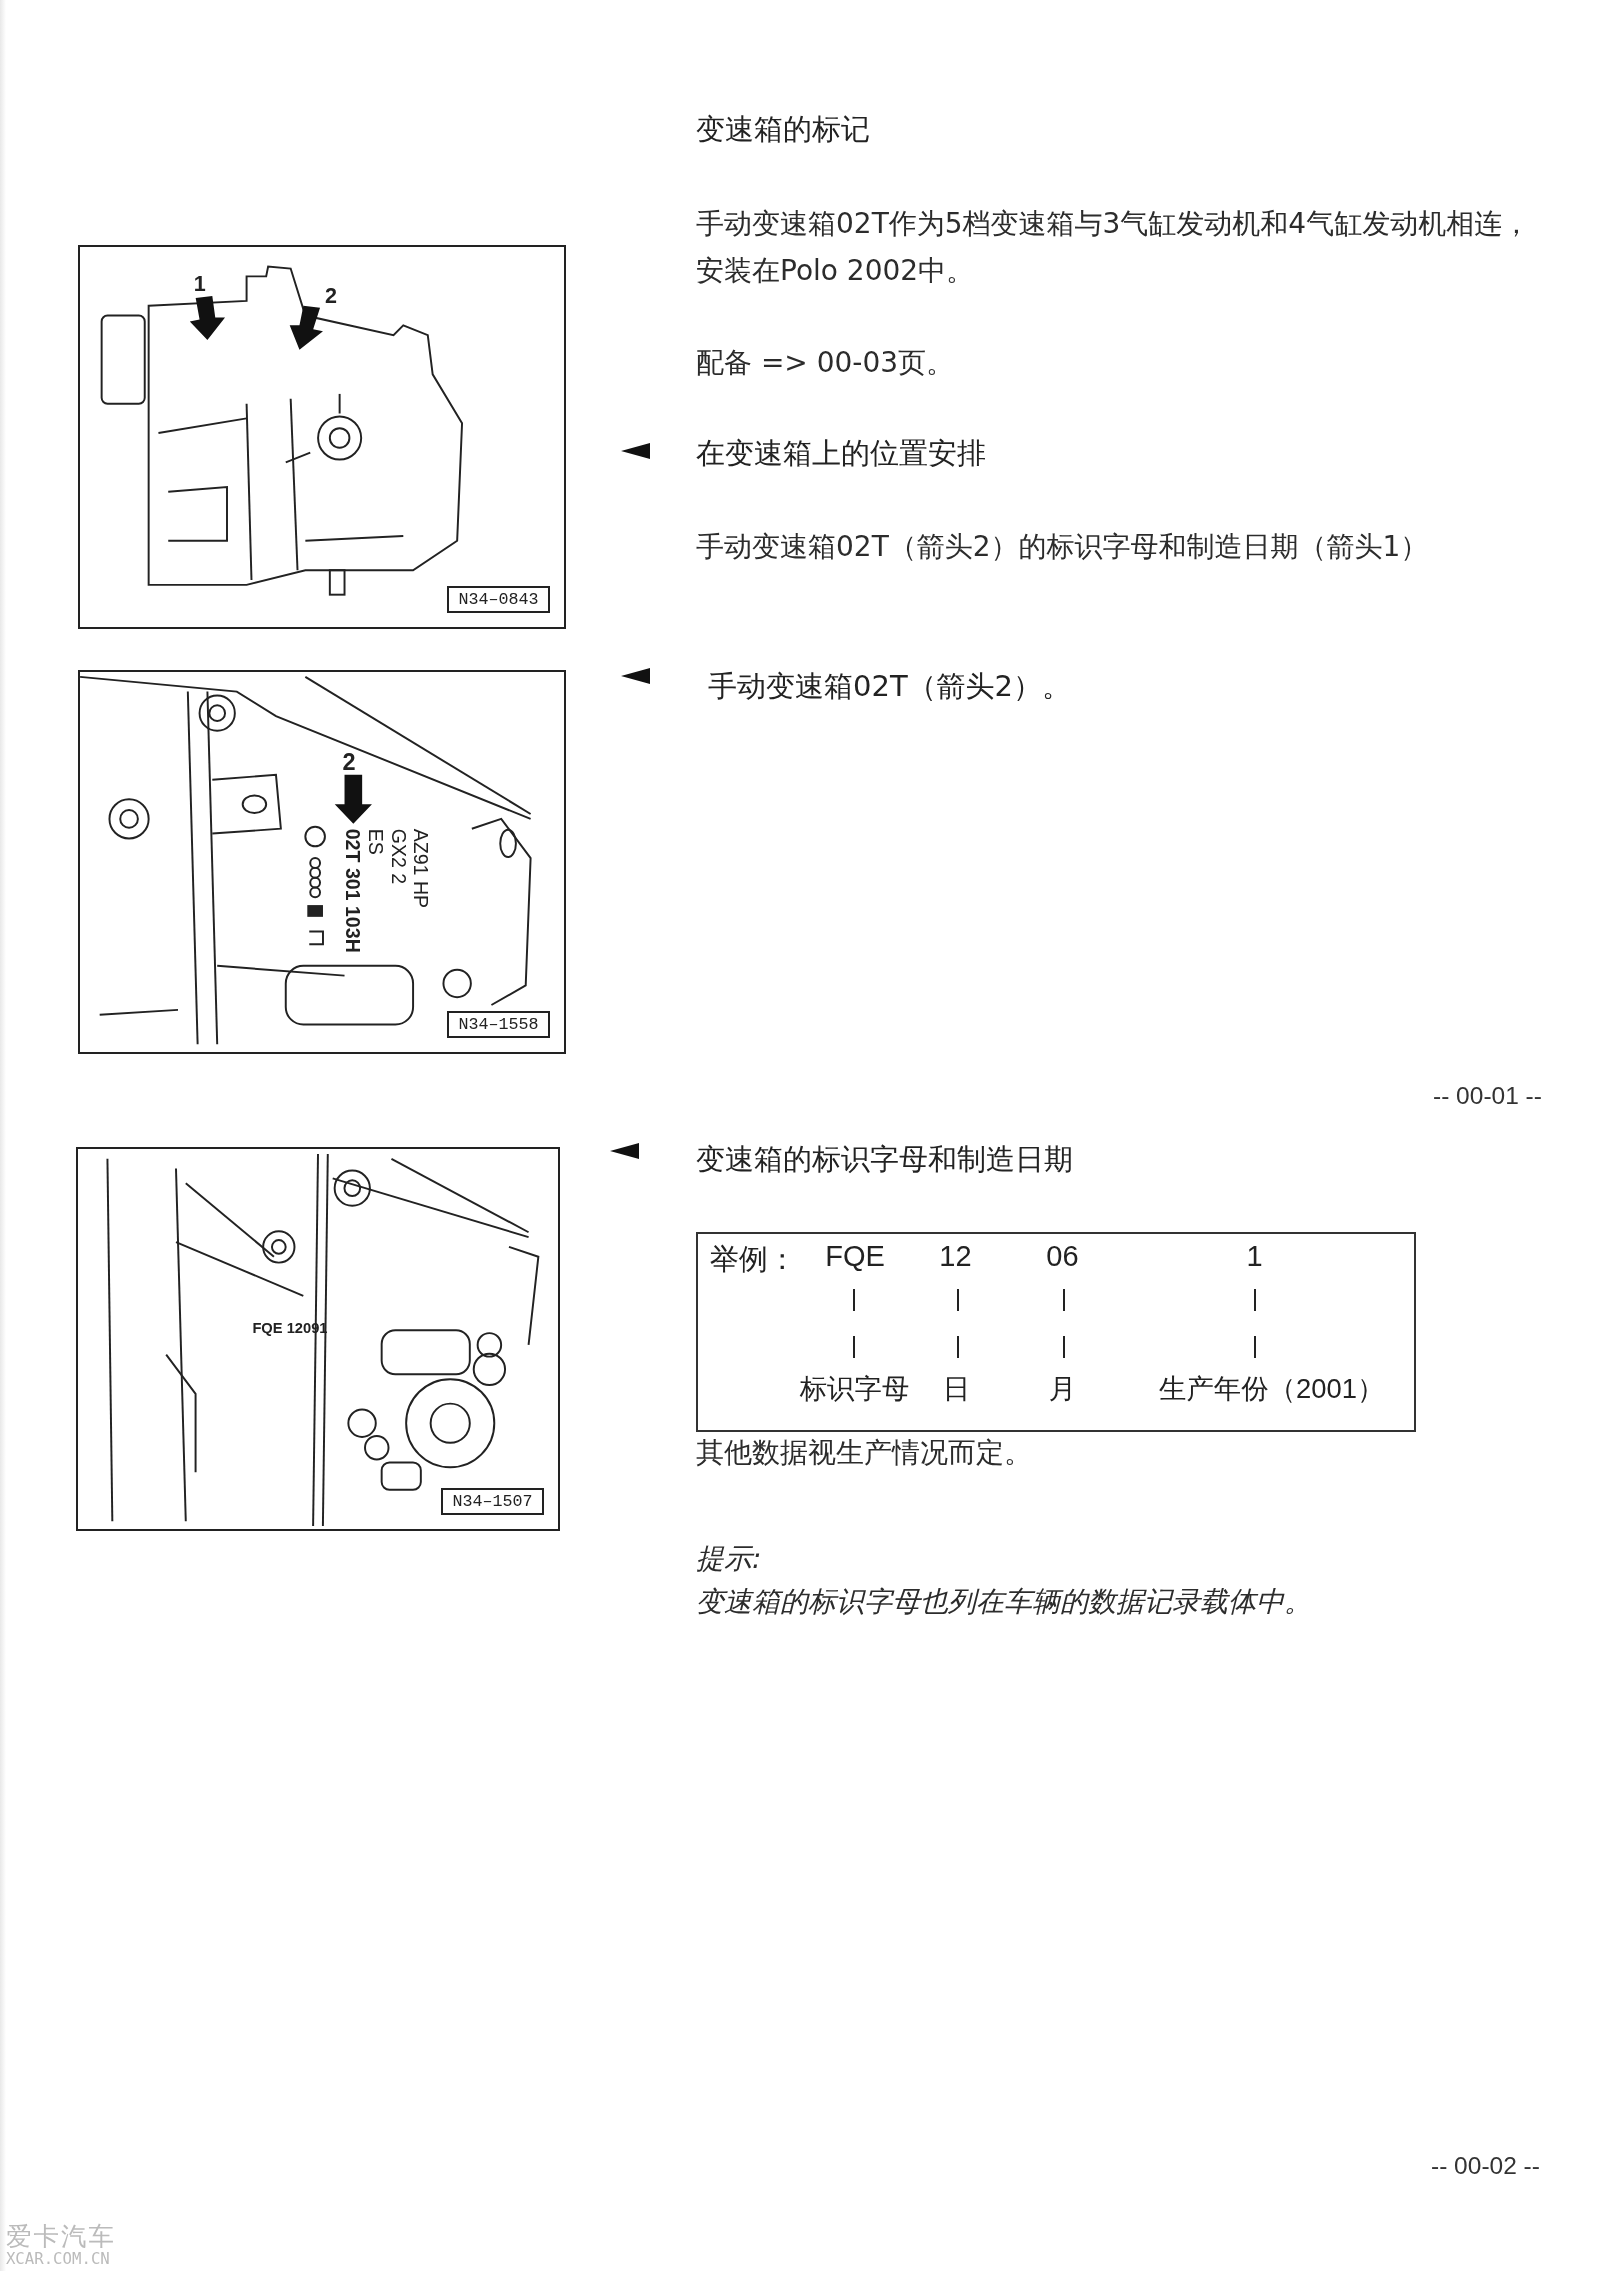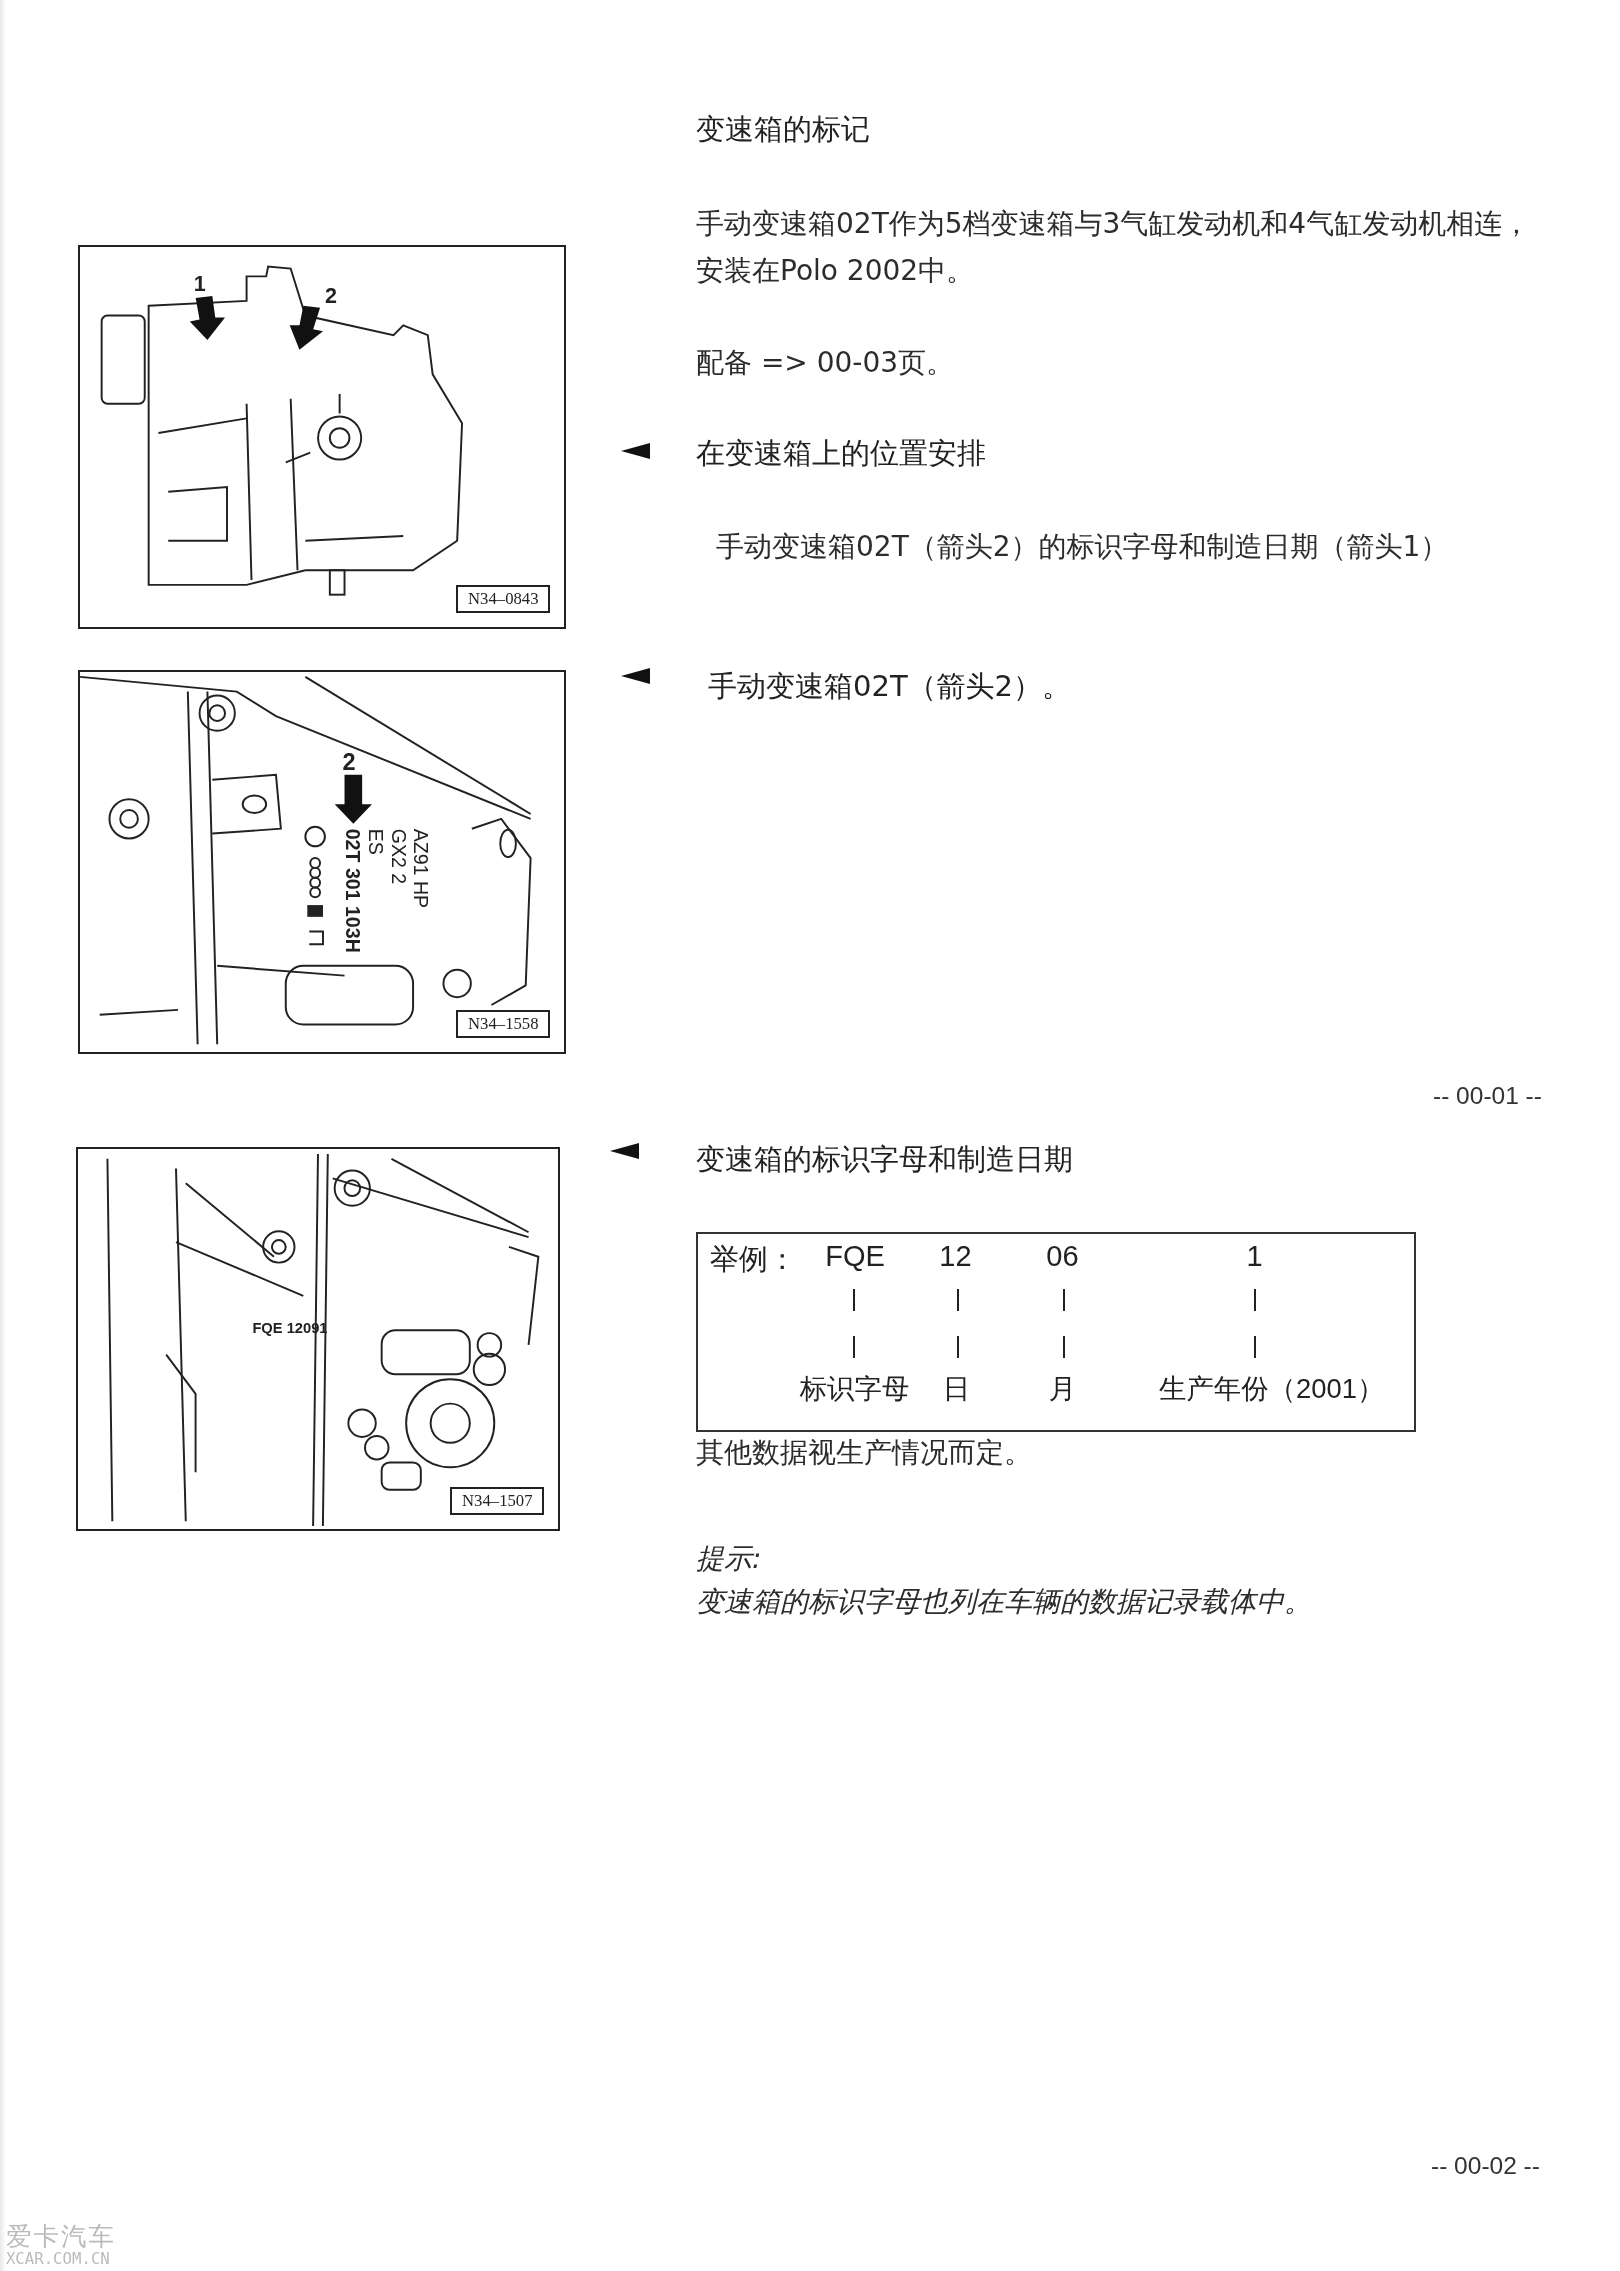--- a/index.html
+++ b/index.html
@@ -4,21 +4,21 @@
 <style>
   html, body { margin:0; padding:0; background:#ffffff; }
   body { width:1620px; height:2272px; position:relative; overflow:hidden;
          font-family:"DejaVu Sans","Liberation Sans",sans-serif; color:#2a2a2a; }
   .abs { position:absolute; }
   .txt { font-size:28px; line-height:39px; color:#2c2c2c; white-space:nowrap; }
   .heading { font-size:29px; color:#222; }
   .tri { position:absolute; width:0; height:0; border-top:8.8px solid transparent; border-bottom:8.8px solid transparent; border-right:29px solid #111; }
   .fig { position:absolute; border:2.9px solid #222; background:#fff; overflow:hidden; }
   .fig svg { position:absolute; left:0; top:0; }
-  .figlabel { position:absolute; border:2px solid #222; background:#fff; font-family:Liberation Serif, serif;
+  .figlabel { position:absolute; border:2px solid #222; background:#fff; font-family:Liberation Mono, monospace;
               font-size:16.7px; padding:2px 9.8px; color:#222; }
   .pagenum { font-family:"Liberation Sans",sans-serif; font-size:24.5px; color:#333; }
   .idbox { position:absolute; border:2.9px solid #333;padding-left:16px; }
   .idcell { position:absolute; font-family:"Liberation Sans","DejaVu Sans",sans-serif; font-size:29px; color:#222; text-align:center; }
   .bar { position:absolute; width:2px; height:21.6px; background:#222; }
   .italic { font-style:italic; }
   .watermark { position:absolute; left:5.9px; top:2223px; font-family:"DejaVu Sans Mono",monospace; color:#bbb; font-size:15.7px; line-height:17.6px; }
   .leftedge { position:absolute; left:0; top:0; width:5.9px; height:2272px; background:linear-gradient(to right,#e8e8e8,#fff); }
 </style>
 </head>
@@ -26,21 +26,21 @@
 
 <div class="leftedge"></div>
 
 <div class="abs txt heading" style="left:696px; top:110px;">变速箱的标记</div>
 <div class="abs txt" style="left:696px; top:204px;">手动变速箱02T作为5档变速箱与3气缸发动机和4气缸发动机相连，</div>
 <div class="abs txt" style="left:696px; top:251px;">安装在Polo 2002中。</div>
 <div class="abs txt" style="left:696px; top:343px;">配备 =&gt; 00-03页。</div>
 
 <div class="tri" style="left:621px; top:443px;"></div>
 <div class="abs txt heading" style="left:696px; top:434px;">在变速箱上的位置安排</div>
-<div class="abs txt" style="left:696px; top:527px;margin-left:20px;">手动变速箱02T（箭头2）的标识字母和制造日期（箭头1）</div>
+<div class="abs txt" style="left:696px; top:527px;">手动变速箱02T（箭头2）的标识字母和制造日期（箭头1）</div>
 
 <div class="fig" style="left:78px; top:245px; width:484px; height:380px;">
   <svg width="484" height="380" viewBox="0 0 494 388">
     <g fill="none" stroke="#222" stroke-width="2">
       <rect x="22" y="70" width="44" height="90" rx="6"></rect>
       <path d="M70 60 L170 55 L170 30 L190 30 L192 20 L215 22 L230 70 L320 90 L330 80 L355 90 L360 130 L390 180 L385 300 L340 330 L230 330 L170 345 L70 345 Z"></path>
       <path d="M170 160 L175 340"></path>
         <path d="M215 155 L222 330"></path>
       <path d="M80 190 L170 175"></path>
         <path d="M90 250 L150 245 L150 300 L90 300"></path>

